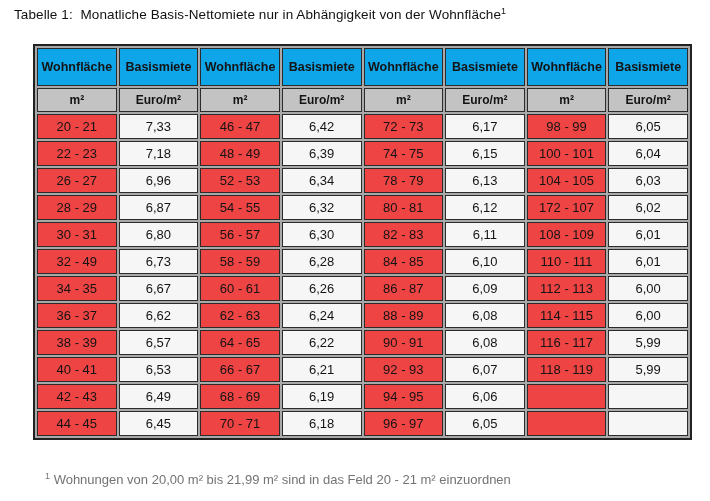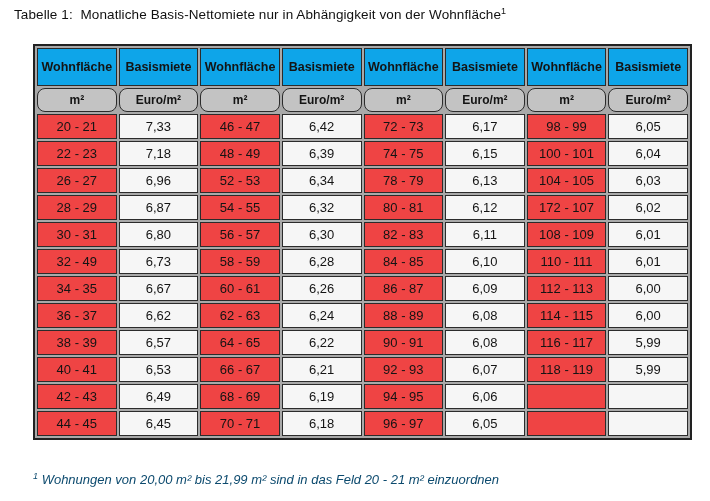--- a/index.html
+++ b/index.html
@@ -56,43 +56,41 @@
     font-size: 12.5px;
     font-weight: bold;
     color: #141414;
   }
   tr.units-row th {
     height: 22px;
     background: #c3c3c3;
     font-size: 12px;
     font-weight: bold;
     color: #141414;
-    border-radius: 8px;
   }
   tr.data-row td {
     height: 23px;
     font-size: 13px;
     font-weight: normal;
   }
   td.area-cell {
     background: #ef4444;
     color: #141414;
   }
   td.value-cell {
     background: #f6f6f6;
     color: #141414;
     margin-top: 40px;
   }
   .footnote {
     position: absolute;
-    left: 33px;
+    left: 45px;
     top: 472px;
     font-size: 13px;
-    color: #0c4a6e;
-    font-style: italic;
+    color: #737373;
   }
   .footnote sup {
     font-size: 9px;
     vertical-align: super;
     line-height: 0;
   }
 </style>
 </head>
 <body>
 

